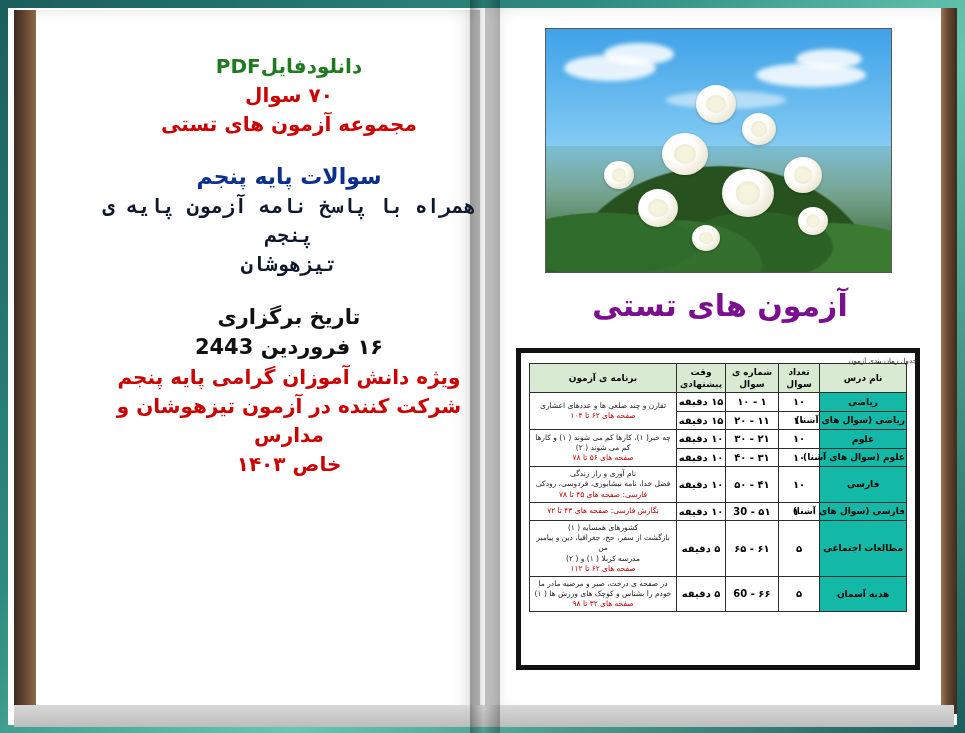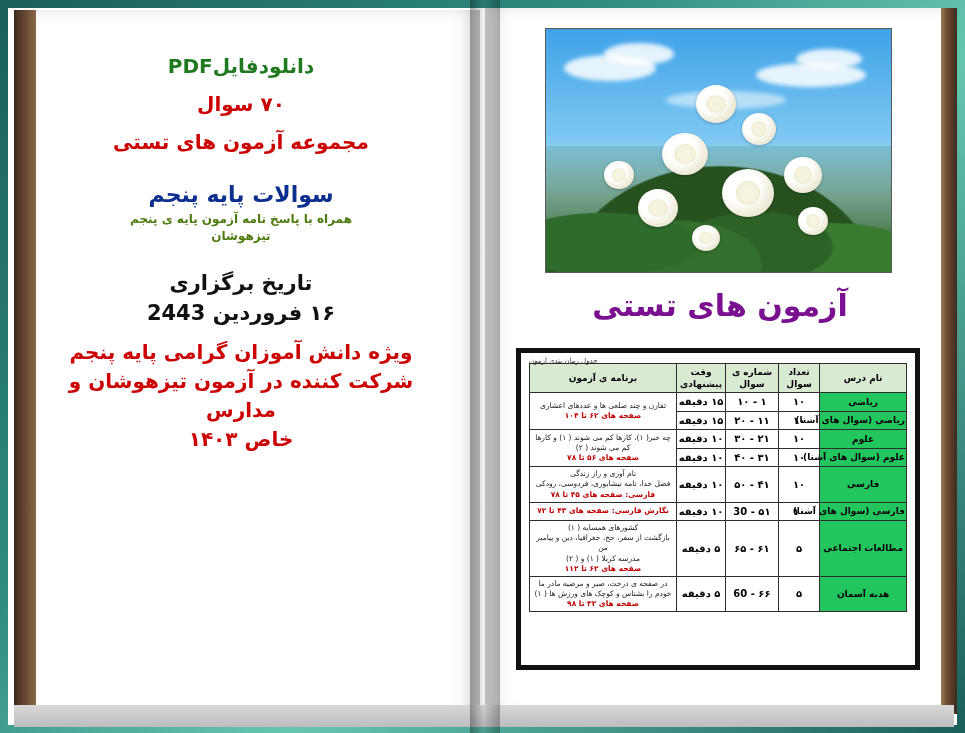--- a/index.html
+++ b/index.html
@@ -101,29 +101,30 @@
 
   
   .left-content {
     position: absolute;
     left: 36px;
     top: 52px;
     width: 410px;
     text-align: center;
     direction: rtl;
     z-index: 6;
+    padding-left: 48px;
   }
   .ln {
     font-weight: bold;
     line-height: 1.45;
     white-space: pre-line;
   }
   .t-green  { color: #1f7a1f; font-size: 20px; }
-  .t-red    { color: #cc0000; font-size: 20px; margin-top: 9px; }
-  .t-blue   { color: #4d7c0f; font-size: 12px; }
+  .t-red    { color: #cc0000; font-size: 20px; }
+  .t-blue   { color: #0f172a; font-size: 20px; font-family: Liberation Mono, monospace; }
   .t-navy   { color: #0b2f8f; font-size: 22px; }
   .t-dark   { color: #111111; font-size: 21px; }
   .t-count  { color: #b00000; font-size: 21px; }
   .gap-s { height: 12px; }
   .gap-m { height: 22px; }
 
   
   .photo {
     position: absolute;
     left: 545px;
@@ -211,50 +212,50 @@
     padding: 2px 1px;
     line-height: 1.35;
   }
   table.sched thead th {
     background: #d9ead3;
     font-weight: bold;
     font-size: 9px;
     height: 18px;
   }
   td.subject {
-    background: #22c55e;
+    background: #14b8a6;
     font-weight: bold;
     font-size: 9px;
     white-space: nowrap;
   }
   td.count, td.range, td.time {
     font-size: 10px;
     font-weight: bold;
   }
   td.plan {
     font-size: 7.5px;
     text-align: center;
   }
   td.plan .pl { display: block; color: #1a1a1a; }
-  td.plan .pg { display: block; color: #c00000; font-weight: bold; text-align: center; }
+  td.plan .pg { display: block; color: #c00000; font-weight: normal; text-align: center; }
   .col-subject { width: 23%; }
   .col-count   { width: 11%; }
   .col-range   { width: 14%; }
   .col-time    { width: 13%; }
   .col-plan    { width: 39%; }
   .hdr-strip {
     position: absolute;
     left: 8px;
     top: 4px;
     width: 388px;
     height: 9px;
     overflow: hidden;
     font-size: 7px;
     color: #333;
-    text-align: left;
+    text-align: right;
     direction: rtl;
   }
 </style>
 </head>
 <body>
 
 <div class="poster">
 
   <div class="book-outer"></div>
   <div class="page-left"></div>

